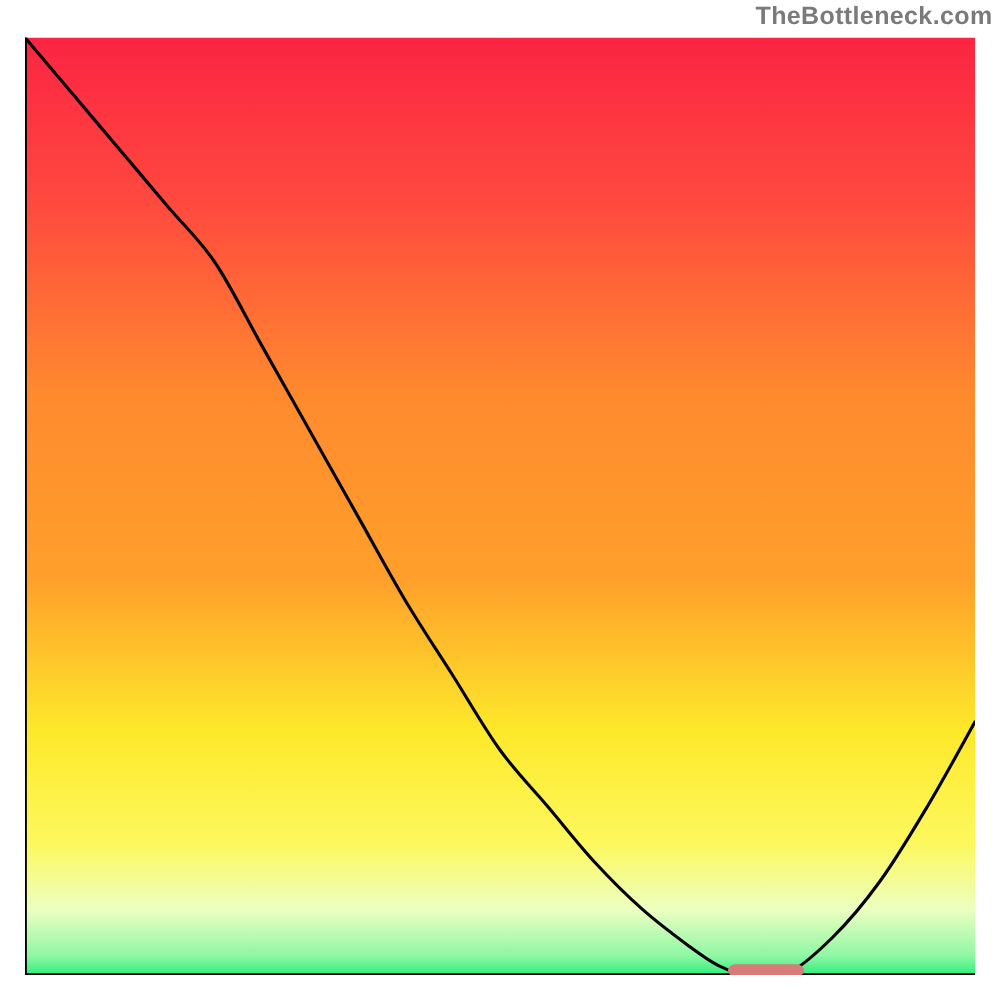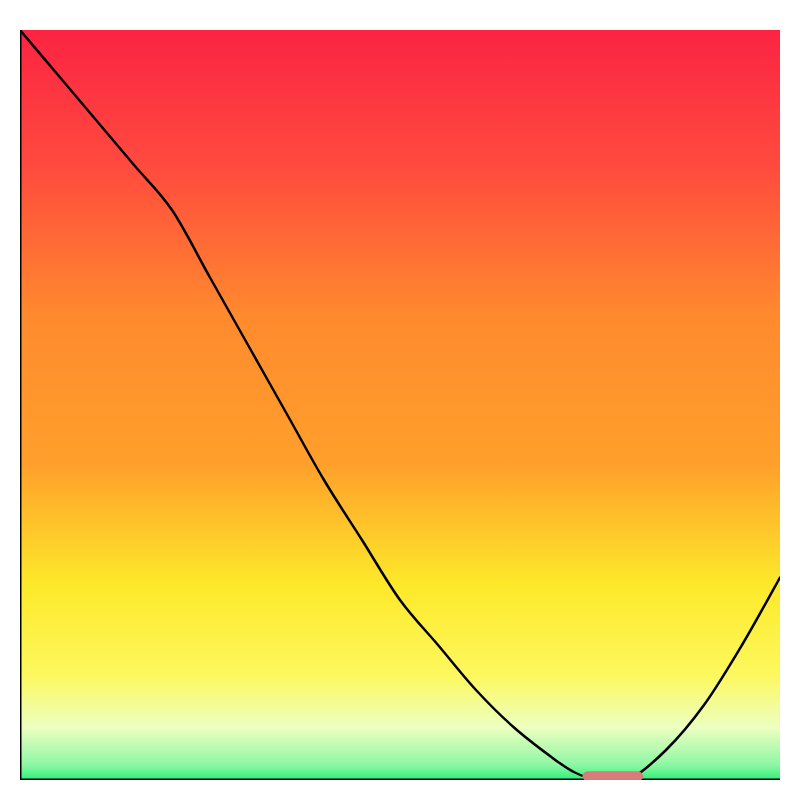--- a/index.html
+++ b/index.html
@@ -50,20 +50,21 @@
   .marker {
     fill: #d87b7b;
     stroke: none;
   }
 </style>
 </head>
 <body>
 
 <div class="stage">
 
+  <div class="watermark">TheBottleneck.com</div>
 
   <svg class="plot-area" viewBox="0 0 760 750" preserveAspectRatio="none">
 
     <defs>
       <linearGradient id="bgGrad" x1="0" y1="0" x2="0" y2="1">
         <stop id="g0" offset="0%" stop-color="#fb2443"></stop>
         <stop id="g1" offset="18%" stop-color="#ff4a3e"></stop>
         <stop id="g2" offset="38%" stop-color="#ff8a2e"></stop>
         <stop id="g3" offset="58%" stop-color="#ffa02b"></stop>
         <stop id="g4" offset="74%" stop-color="#fde92a"></stop>

